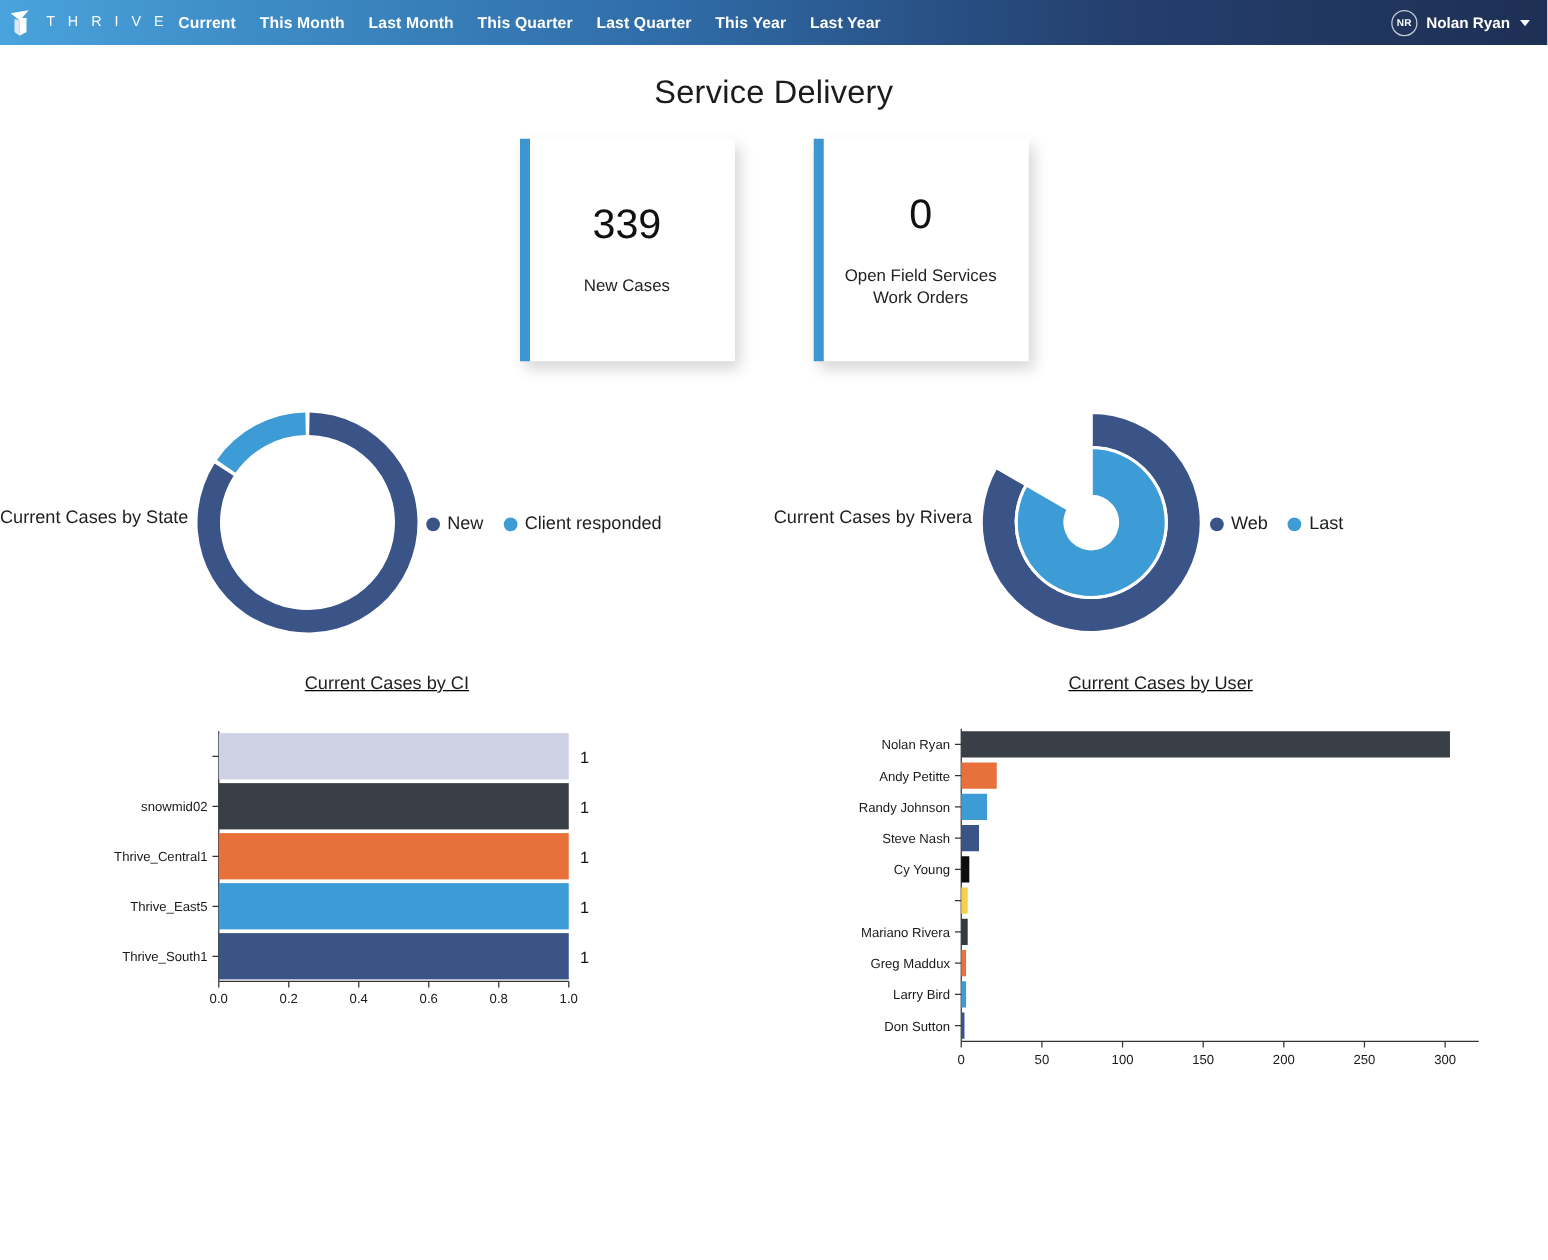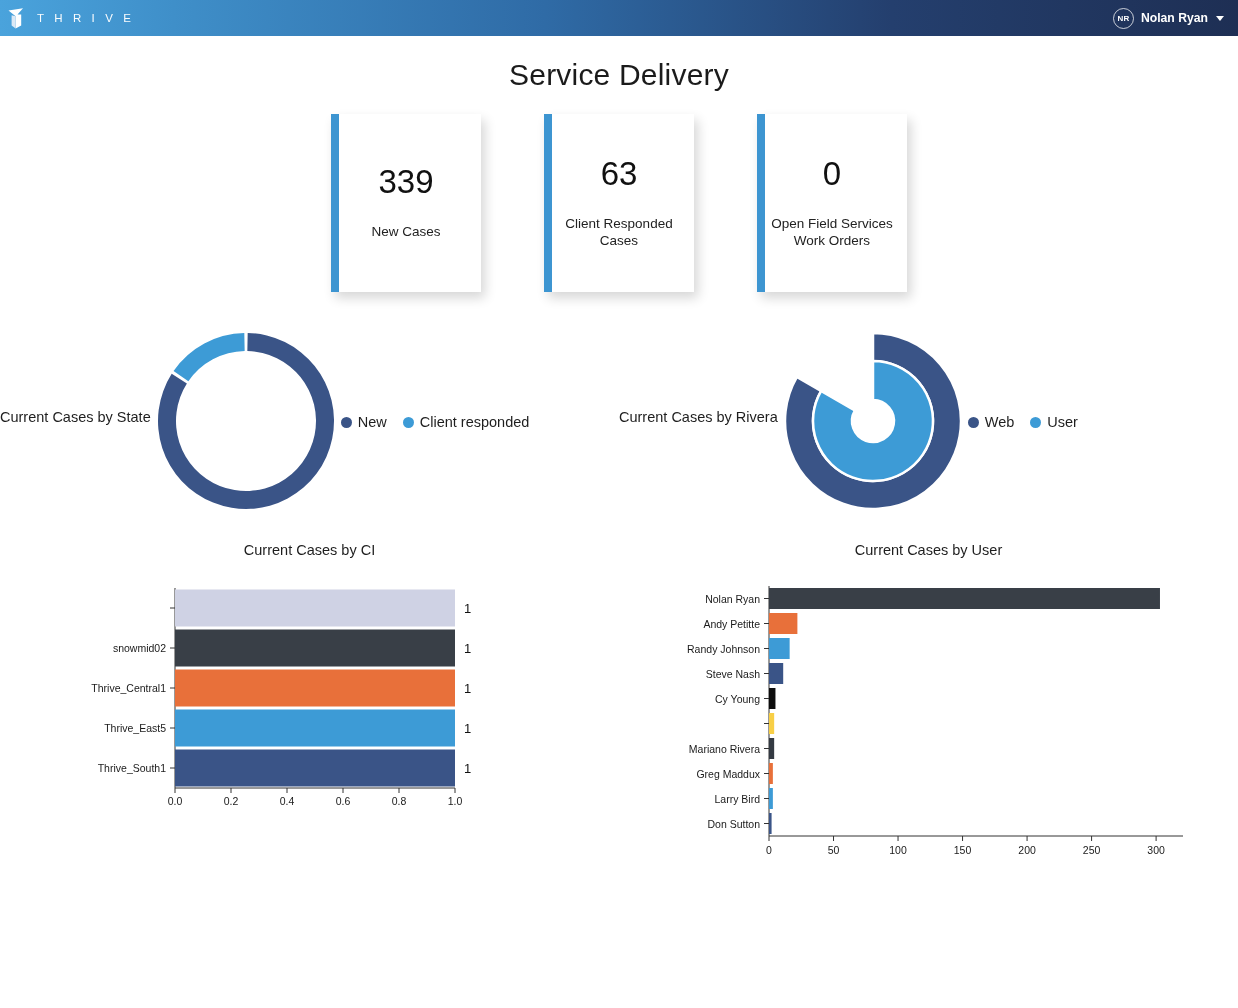--- a/index.html
+++ b/index.html
@@ -42,39 +42,39 @@
   .user-name { font-size: 12.2px; font-weight: 700; color: #fff; white-space: nowrap; }
   .caret {
     width: 0; height: 0;
     border-left: 4px solid transparent; border-right: 4px solid transparent;
     border-top: 5px solid #ffffff; margin-left: 1px;
   }
 
   
   .page-title {
     text-align: center;
-    font-size: 30px;
+    font-size: 26px;
     font-weight: 400;
     color: #1b1b1b;
     margin-top: 22px;
     letter-spacing: .2px;
   }
 
   
   .kpi-row {
     display: flex;
     justify-content: center;
     align-items: flex-start;
     gap: 63px;
     margin-top: 22px;
     padding: 0 46px;
   }
   .kpi-card {
     position: relative;
-    width: 150px; height: 178px;
+    width: 172px; height: 178px;
     background: #ffffff;
     box-shadow: 4px 6px 11px rgba(0,0,0,.16);
     display: flex; flex-direction: column;
     align-items: center; justify-content: center;
     padding: 0 10px;
     cursor: pointer;
   }
   .kpi-accent {
     position: absolute; left: 0; top: 0;
     width: 8px; height: 100%;
@@ -105,62 +105,66 @@
   .donut-wrap { margin-top: 8px; }
   .legend {
     display: flex; align-items: flex-end; justify-content: center;
     gap: 16px; margin-top: 10px;
   }
   .legend-item { display: flex; align-items: center; gap: 6px; cursor: pointer; }
   .legend-dot { width: 11px; height: 11px; border-radius: 50%; display: inline-block; }
   .legend-label { font-size: 14.5px; color: #1e1e1e; }
 
   .bar-row { display: flex; margin-top: 26px; }
-  .bar-cell { width: 50%; display: flex; flex-direction: column; align-items: center; }
+  .bar-cell { width: 50%; display: flex; flex-direction: column; align-items: center; text-decoration: underline; }
   .bar-wrap { margin-top: 22px; }
 
   svg { display: block; }
   text { font-family: "Liberation Sans", sans-serif; }
 </style>
 </head>
 <body>
 
 <div class="topbar">
   <div class="brand">
     <span class="brand-mark">
       <svg viewBox="0 0 26 26" width="26" height="26" aria-hidden="true">
         <path d="M2.5 5.5 L17 3.2 L11.5 9.4 L15.2 9.4 L15.2 20.5 L9.6 23.6 L9.6 11.2 Z" fill="#ffffff"></path>
         <path d="M9.6 11.2 L9.6 23.6 L5.6 20.6 L5.6 10.2 Z" fill="#dce9f5"></path>
       </svg>
     </span>
     <span class="brand-word">T H R I V E</span>
   </div>
 
+  <nav class="nav">
+    <span class="nav-item">Current</span>
+    <span class="nav-item">This Month</span>
+    <span class="nav-item">Last Month</span>
+    <span class="nav-item">This Quarter</span>
+    <span class="nav-item">Last Quarter</span>
+    <span class="nav-item">This Year</span>
+    <span class="nav-item">Last Year</span>
+  </nav>
 
   <div class="nav-spacer"></div>
 
   <div class="user-box">
     <span class="avatar">NR</span>
     <span class="user-name">Nolan Ryan</span>
     <span class="caret"></span>
   </div>
 </div>
 
 <div class="page-title">Service Delivery</div>
 
 <div class="kpi-row">
   <div class="kpi-card">
     <span class="kpi-accent"></span>
     <div class="kpi-value">339</div>
     <div class="kpi-label">New Cases</div>
-  </div>
-  <div class="kpi-card">
-    <span class="kpi-accent"></span>
-    <div class="kpi-value">63</div>
-    <div class="kpi-label">Client Responded Cases</div>
   </div>
   <div class="kpi-card">
     <span class="kpi-accent"></span>
     <div class="kpi-value">0</div>
     <div class="kpi-label">Open Field Services Work Orders</div>
   </div>
 </div>
 
 <div class="charts">
 
@@ -195,21 +199,21 @@
             <circle cx="95" cy="95" r="6" fill="#ffffff"></circle>
           </svg>
       </div>
       <div class="legend">
         <span class="legend-item">
           <span class="legend-dot" id="channel-dot-0" style="background: rgb(58, 84, 135);"></span>
           <span class="legend-label">Web</span>
         </span>
         <span class="legend-item">
           <span class="legend-dot" id="channel-dot-1" style="background: rgb(61, 155, 214);"></span>
-          <span class="legend-label">User</span>
+          <span class="legend-label">Last</span>
         </span>
       </div>
     </div>
 
   </div>
 
   <div class="bar-row">
 
     <div class="bar-cell">
       <div class="chart-title">Current Cases by CI</div>

